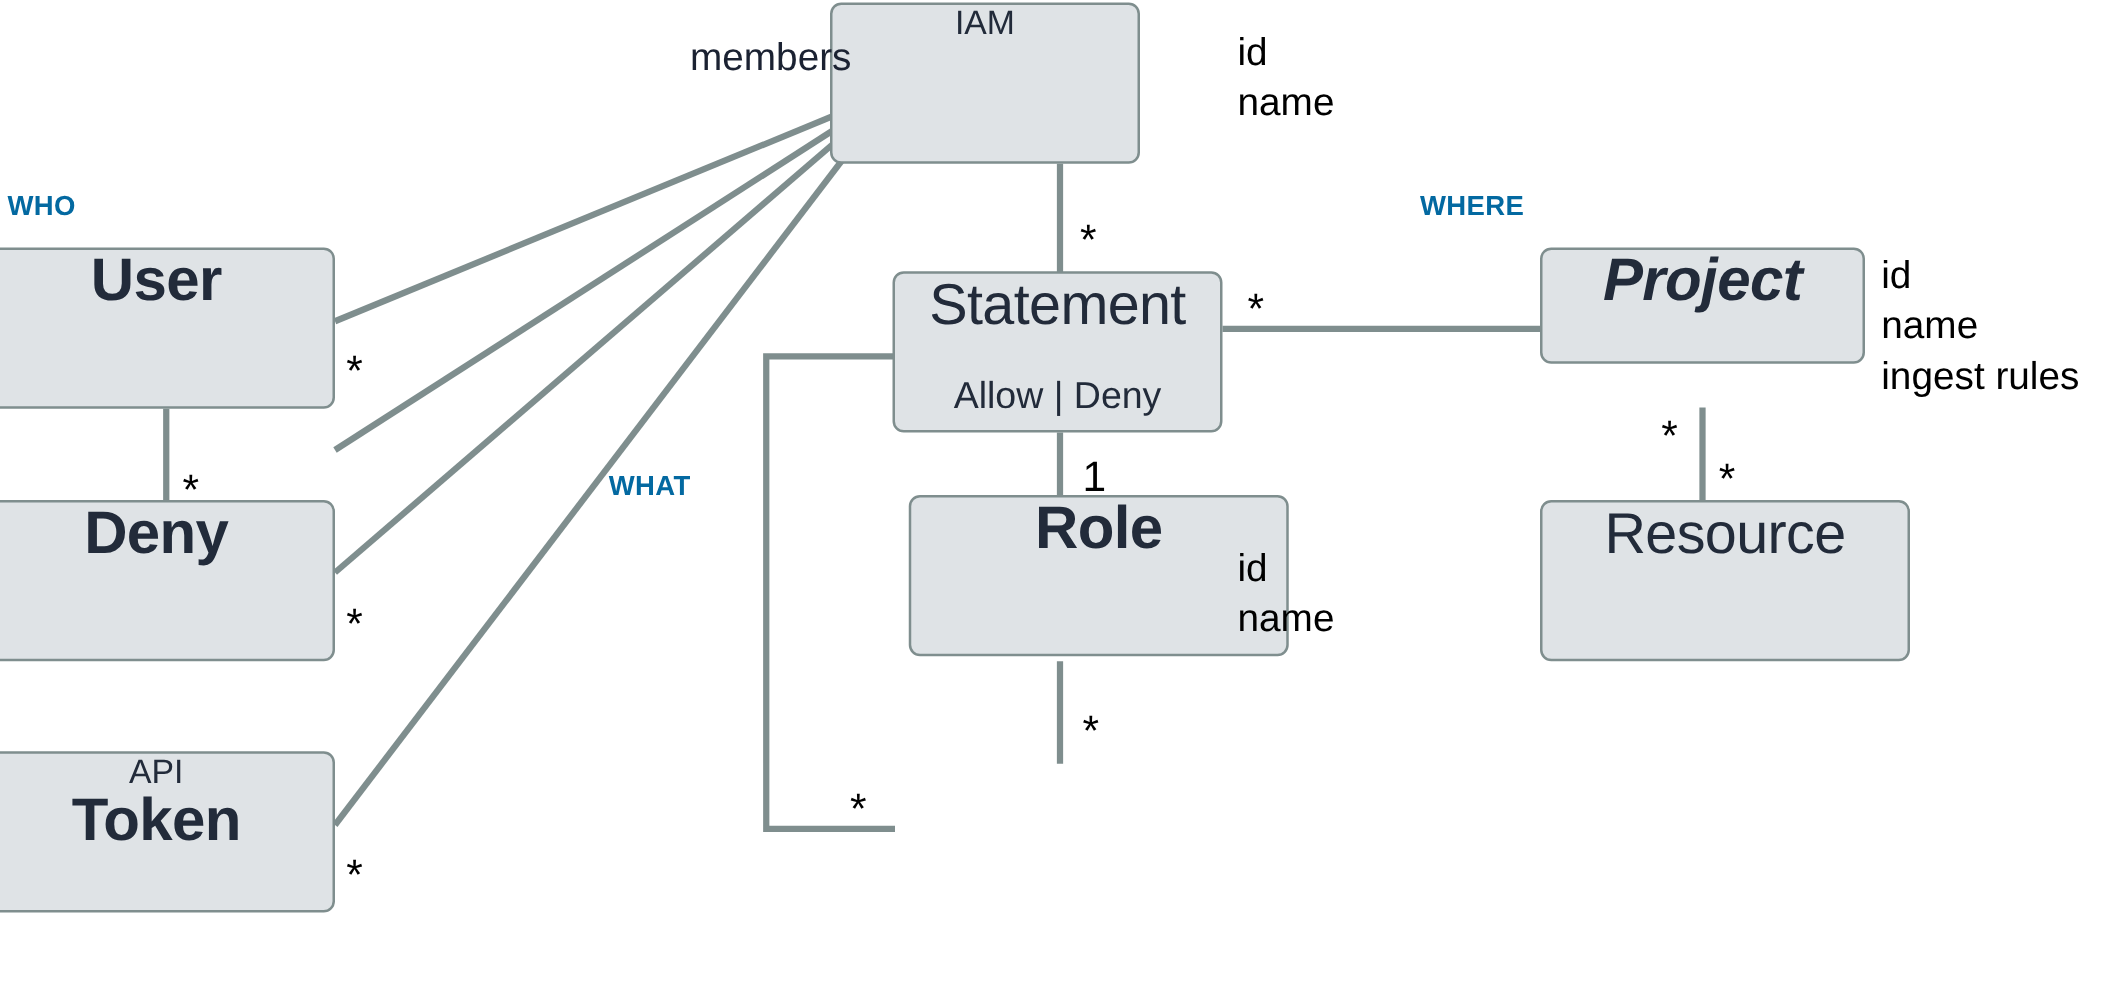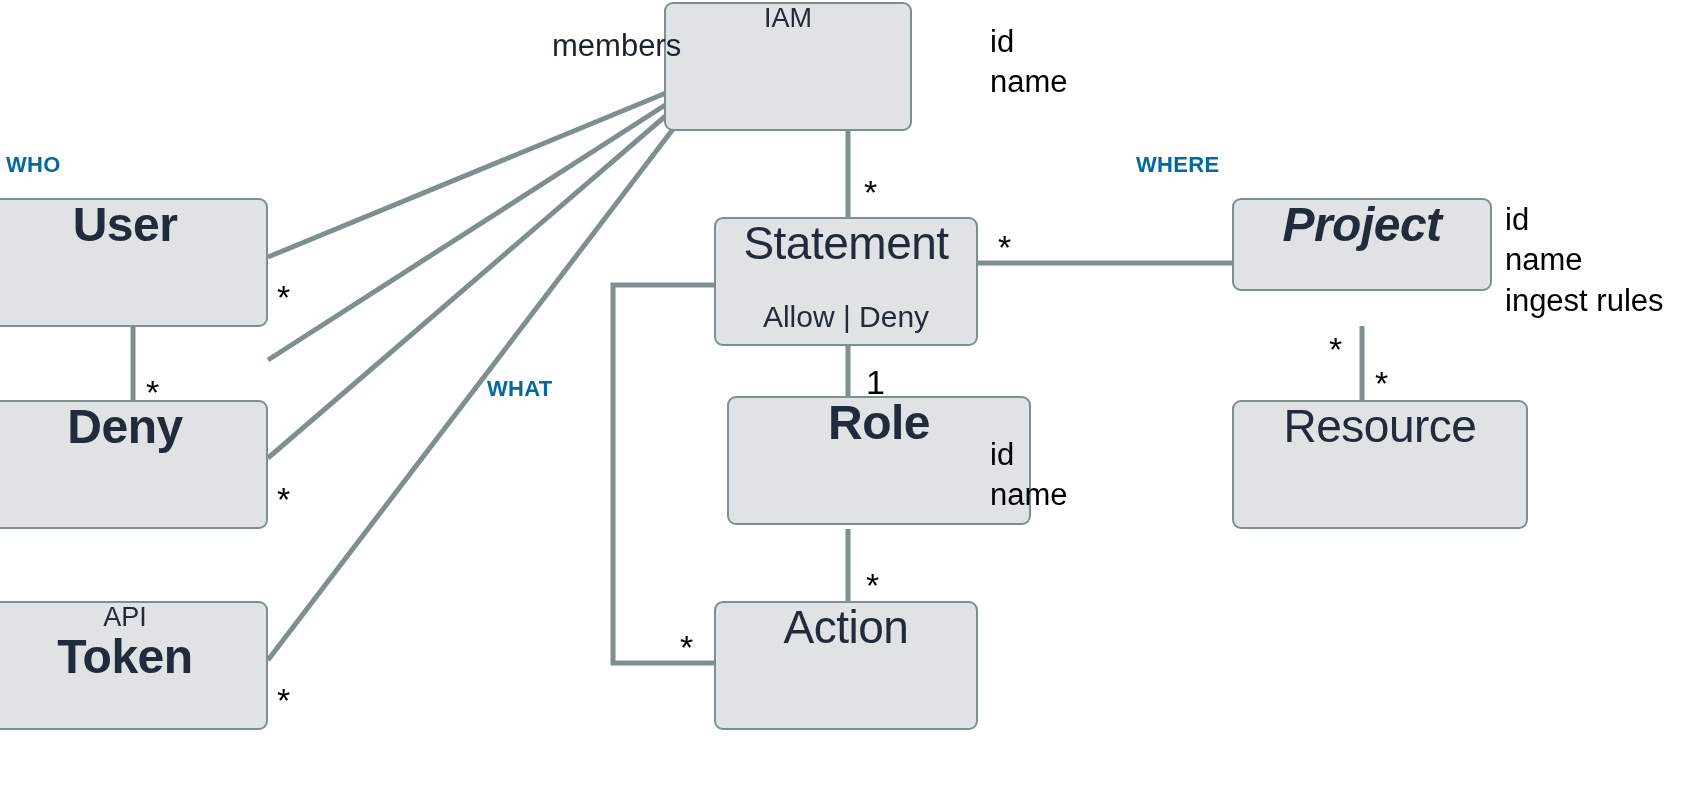--- a/index.html
+++ b/index.html
@@ -150,23 +150,20 @@
 
   <div class="node" style="left:714px; top:217px; width:264px; height:129px;gap:30px;">
     <div class="title light">Statement</div>
     <div class="subtitle">Allow | Deny</div>
   </div>
 
   <div class="node" style="left:714px; top:396px; width:304px; height:129px;margin-left:13px;">
     <div class="title">Role</div>
   </div>
 
-  <div class="node" style="left:714px; top:601px; width:264px; height:129px;">
-    <div class="title light">Action</div>
-  </div>
 
   <div class="node" style="left:1232px; top:198px; width:260px; height:93px;font-style:italic;">
     <div class="title">Project</div>
   </div>
 
   <div class="node" style="left:1232px; top:400px; width:296px; height:129px;">
     <div class="title light">Resource</div>
   </div>
 
   <div class="attrs" style="left:990px; top:22px;">

